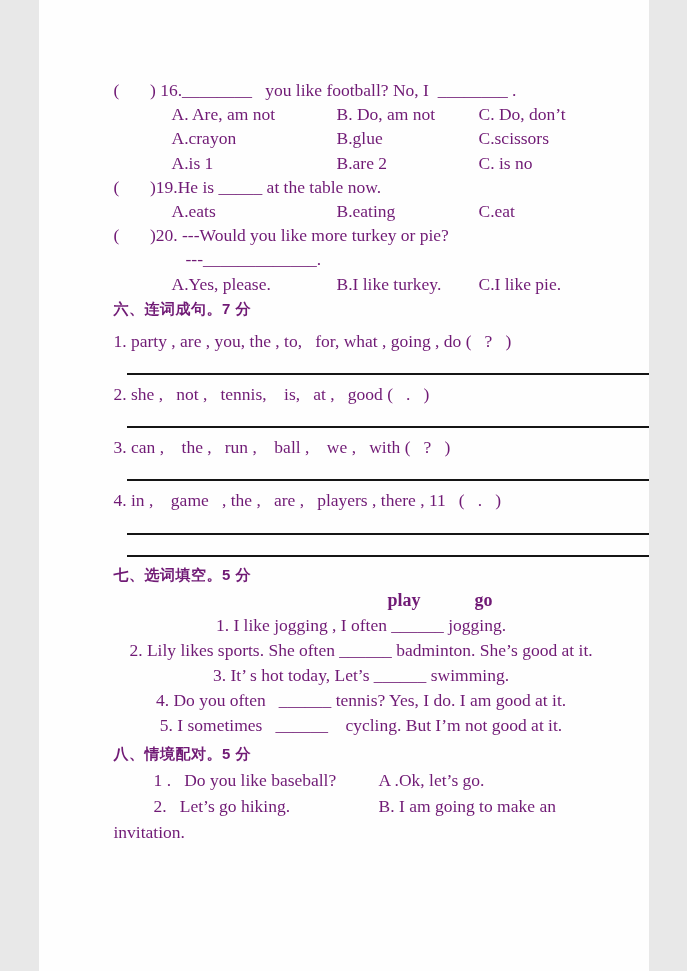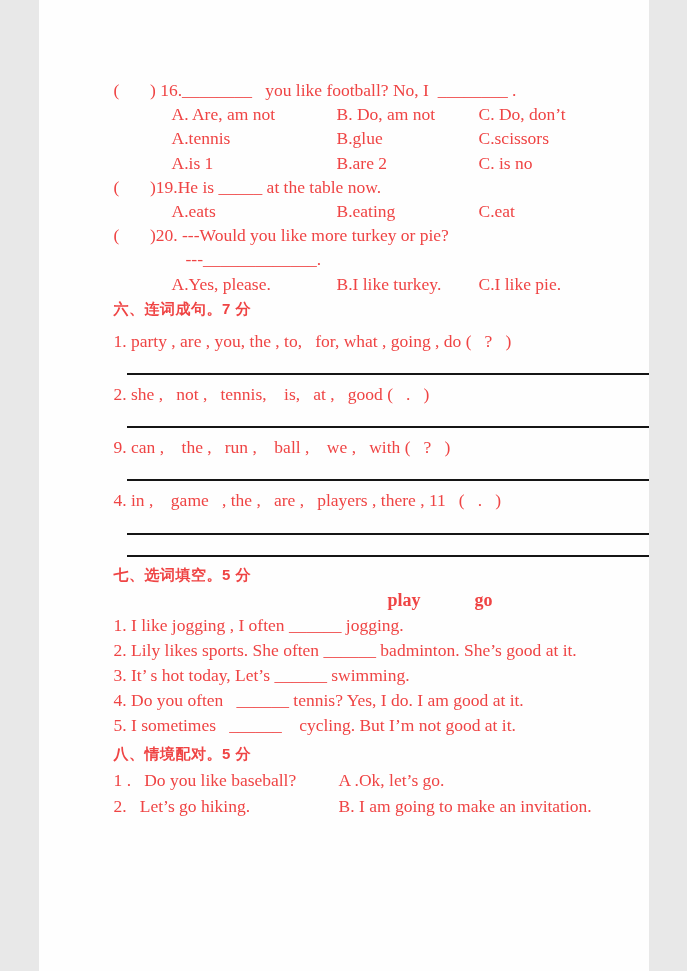--- a/index.html
+++ b/index.html
@@ -3,21 +3,21 @@
 <meta charset="utf-8">
 <style>
   * { box-sizing: border-box; margin: 0; padding: 0; }
   html, body { background: #e8e8e8; }
   .page {
     position: relative;
     width: 610px;
     height: 971px;
     margin: 0 auto;
     background: #fefefe;
-    color: #ef4444;
+    color: #701a75;
     font-family: "Liberation Serif", serif;
     font-size: 17.5px;
     overflow: hidden;
   }
   .content { padding: 78px 40px 0 75px; }
   .line { white-space: pre-wrap; line-height: 24.2px; }
   
   .opts { padding-left: 58px; }
   .opts .o1 { display: inline-block; width: 165px; white-space: pre-wrap; }
   .opts .o2 { display: inline-block; width: 142px; white-space: pre-wrap; }
@@ -46,58 +46,58 @@
   
   .wordbank {
     padding-left: 158px;
     font-weight: 700;
     font-size: 18px;
     line-height: 25px;
     white-space: pre-wrap;
     text-align: center;
   }
   .wordbank .w1 { margin-right: 54px; }
-  .s7q { white-space: pre-wrap; line-height: 25.2px; }
+  .s7q { white-space: pre-wrap; line-height: 25.2px; text-align: center; }
   
   .s8row { white-space: pre-wrap; line-height: 26px; }
-  .s8row .left { display: inline-block; width: 225px; white-space: pre-wrap; }
+  .s8row .left { display: inline-block; width: 225px; white-space: pre-wrap; margin-left: 40px; }
   .s8row .right { white-space: pre-wrap; }
 </style>
 </head>
 <body>
 
 <div class="page">
   <div class="content">
 
     <section>
       <div class="line">(       ) 16.________   you like football? No, I  ________ .</div>
       <div class="line opts"><span class="o1">A. Are, am not</span><span class="o2">B. Do, am not</span><span class="o3">C. Do, don’t</span></div>
 
-      <div class="line opts"><span class="o1">A.tennis</span><span class="o2">B.glue</span><span class="o3">C.scissors</span></div>
+      <div class="line opts"><span class="o1">A.crayon</span><span class="o2">B.glue</span><span class="o3">C.scissors</span></div>
 
       <div class="line opts"><span class="o1">A.is 1</span><span class="o2">B.are 2</span><span class="o3">C. is no</span></div>
 
       <div class="line">(       )19.He is _____ at the table now.</div>
       <div class="line opts"><span class="o1">A.eats</span><span class="o2">B.eating</span><span class="o3">C.eat</span></div>
 
       <div class="line">(       )20. ---Would you like more turkey or pie?</div>
       <div class="line reply">---_____________.</div>
       <div class="line opts"><span class="o1">A.Yes, please.</span><span class="o2">B.I like turkey.</span><span class="o3">C.I like pie.</span></div>
     </section>
 
     <section>
       <div class="cn-heading h6">六、连词成句。7 分</div>
 
       <div class="s6q">1. party , are , you, the , to,   for, what , going , do (   ?   )</div>
       <div class="answer-line"></div>
 
       <div class="s6q">2. she ,   not ,   tennis,    is,   at ,   good (   .   )</div>
       <div class="answer-line"></div>
 
-      <div class="s6q">9. can ,    the ,   run ,    ball ,    we ,   with (   ?   )</div>
+      <div class="s6q">3. can ,    the ,   run ,    ball ,    we ,   with (   ?   )</div>
       <div class="answer-line"></div>
 
       <div class="s6q">4. in ,    game   , the ,   are ,   players , there , 11   (   .   )</div>
       <div class="answer-line"></div>
 
       <div class="answer-line"></div>
     </section>
 
     <section>
       <div class="cn-heading h7">七、选词填空。5 分</div>

